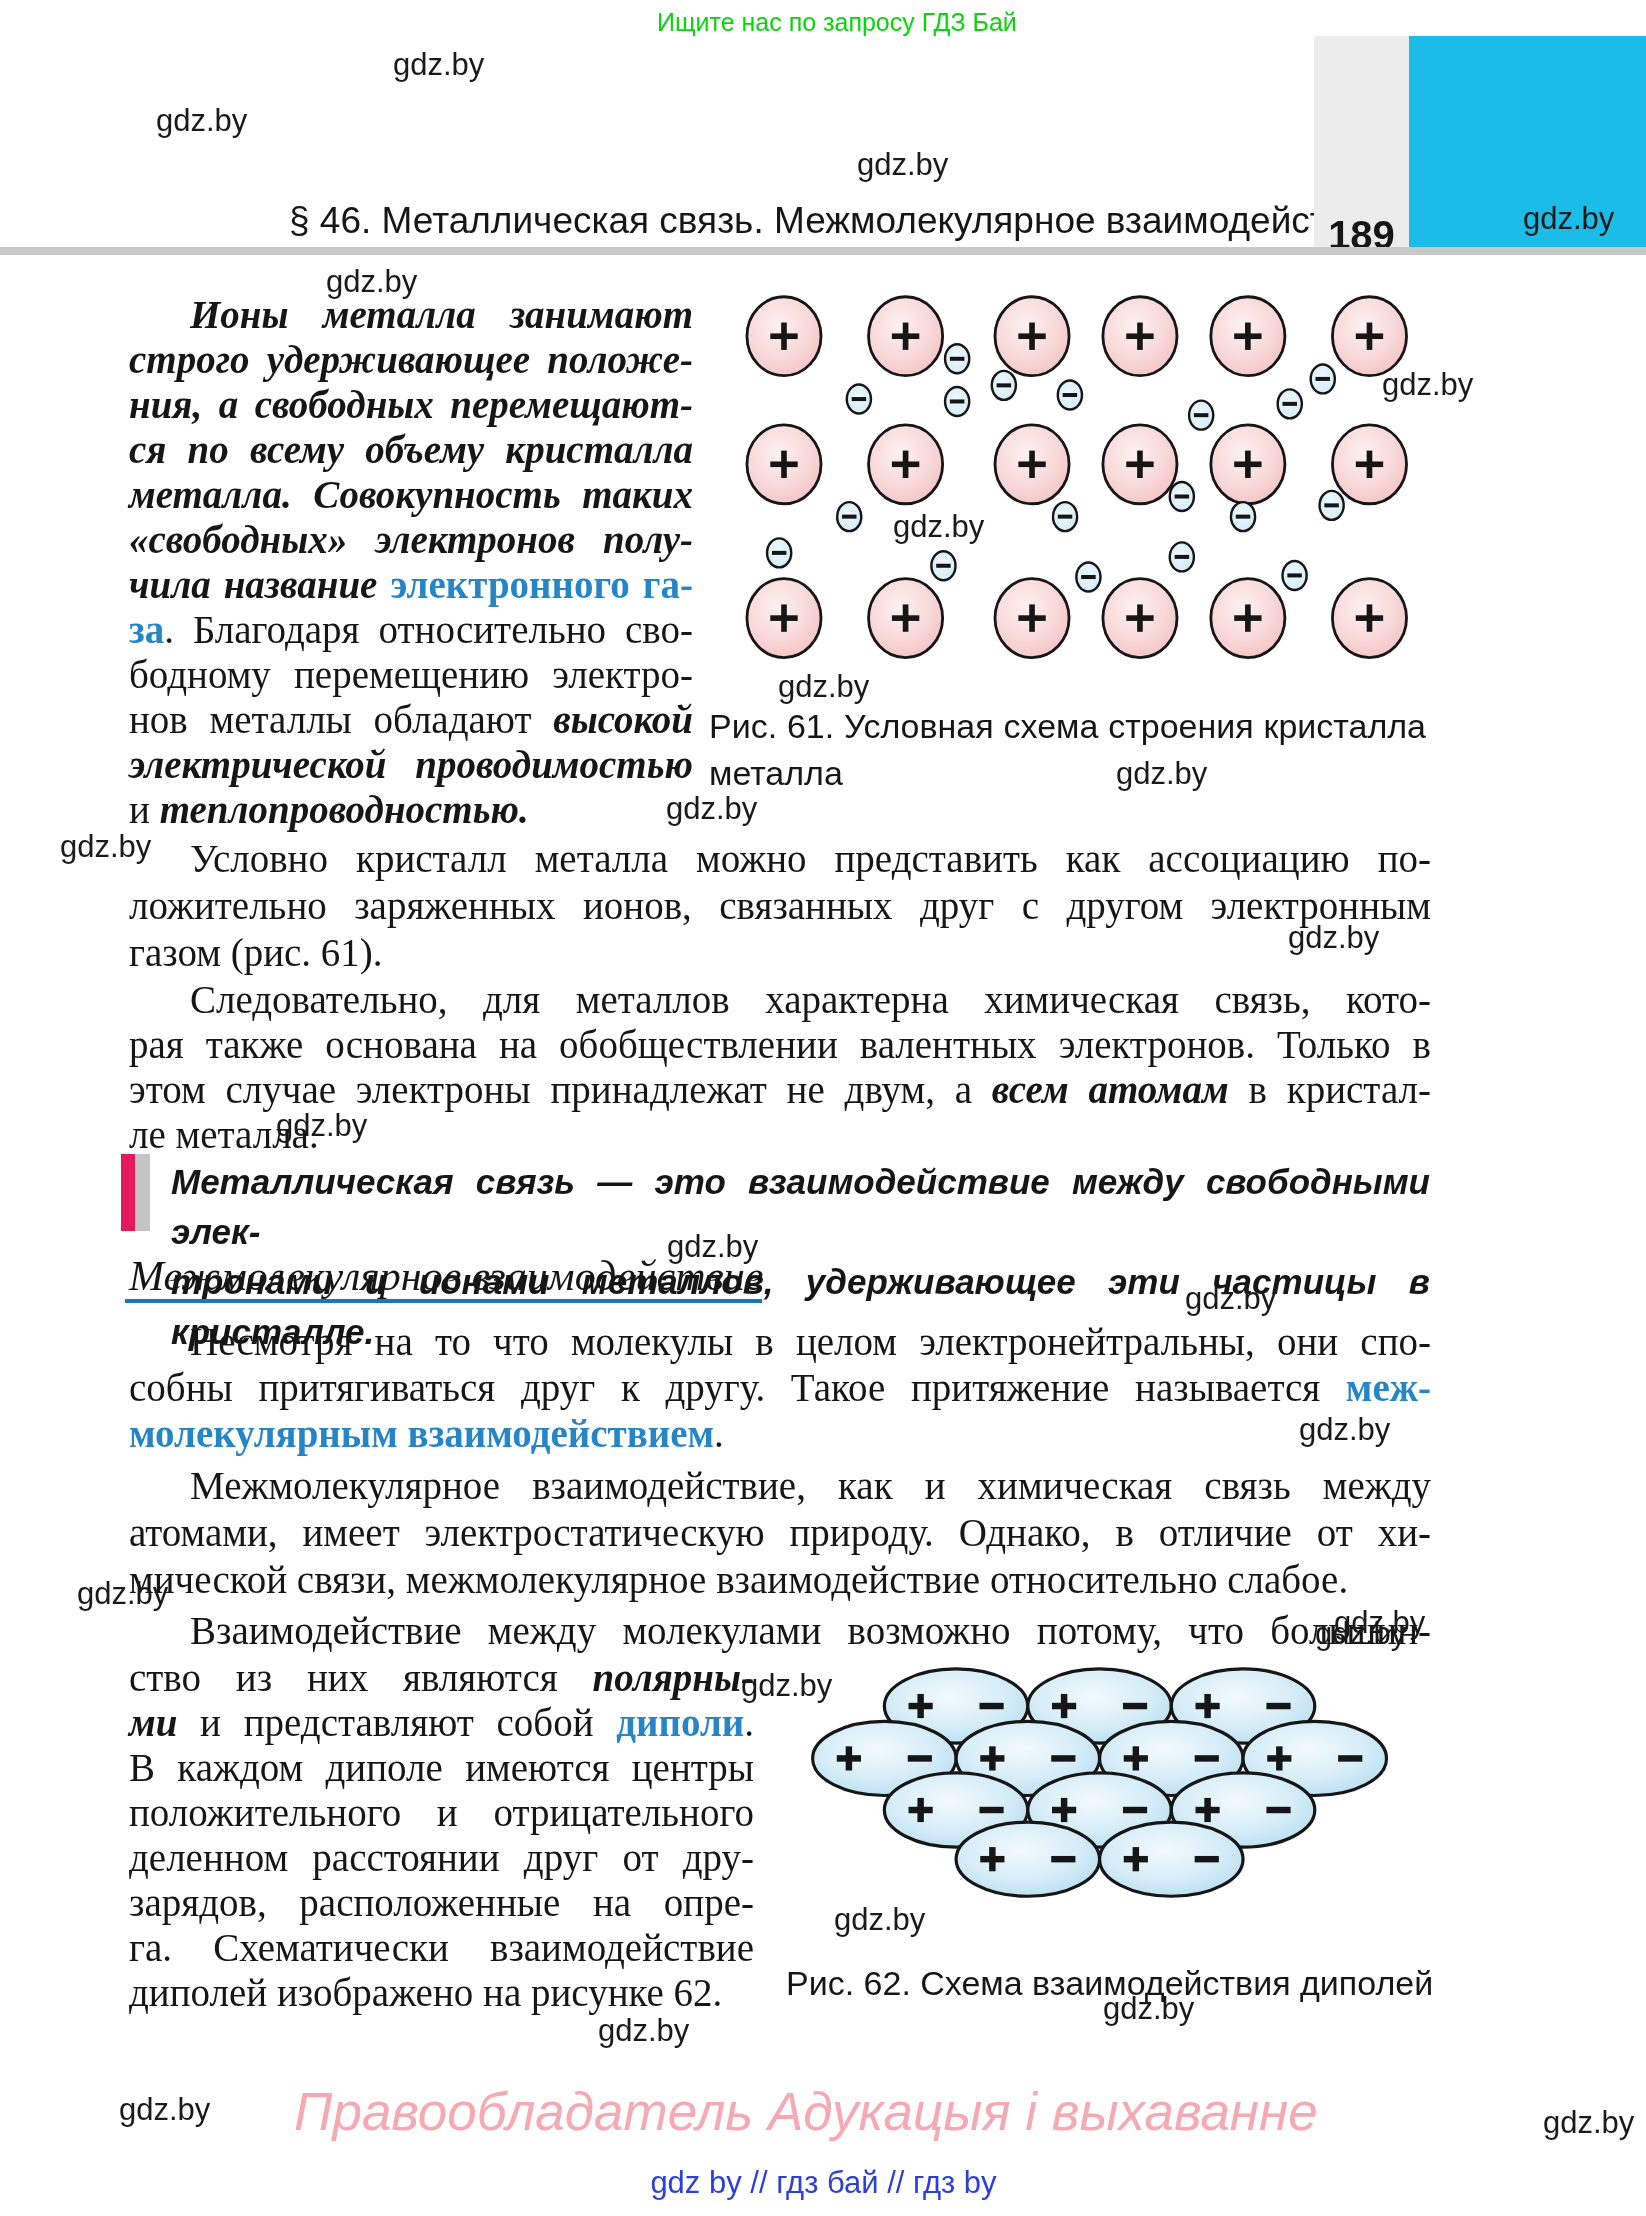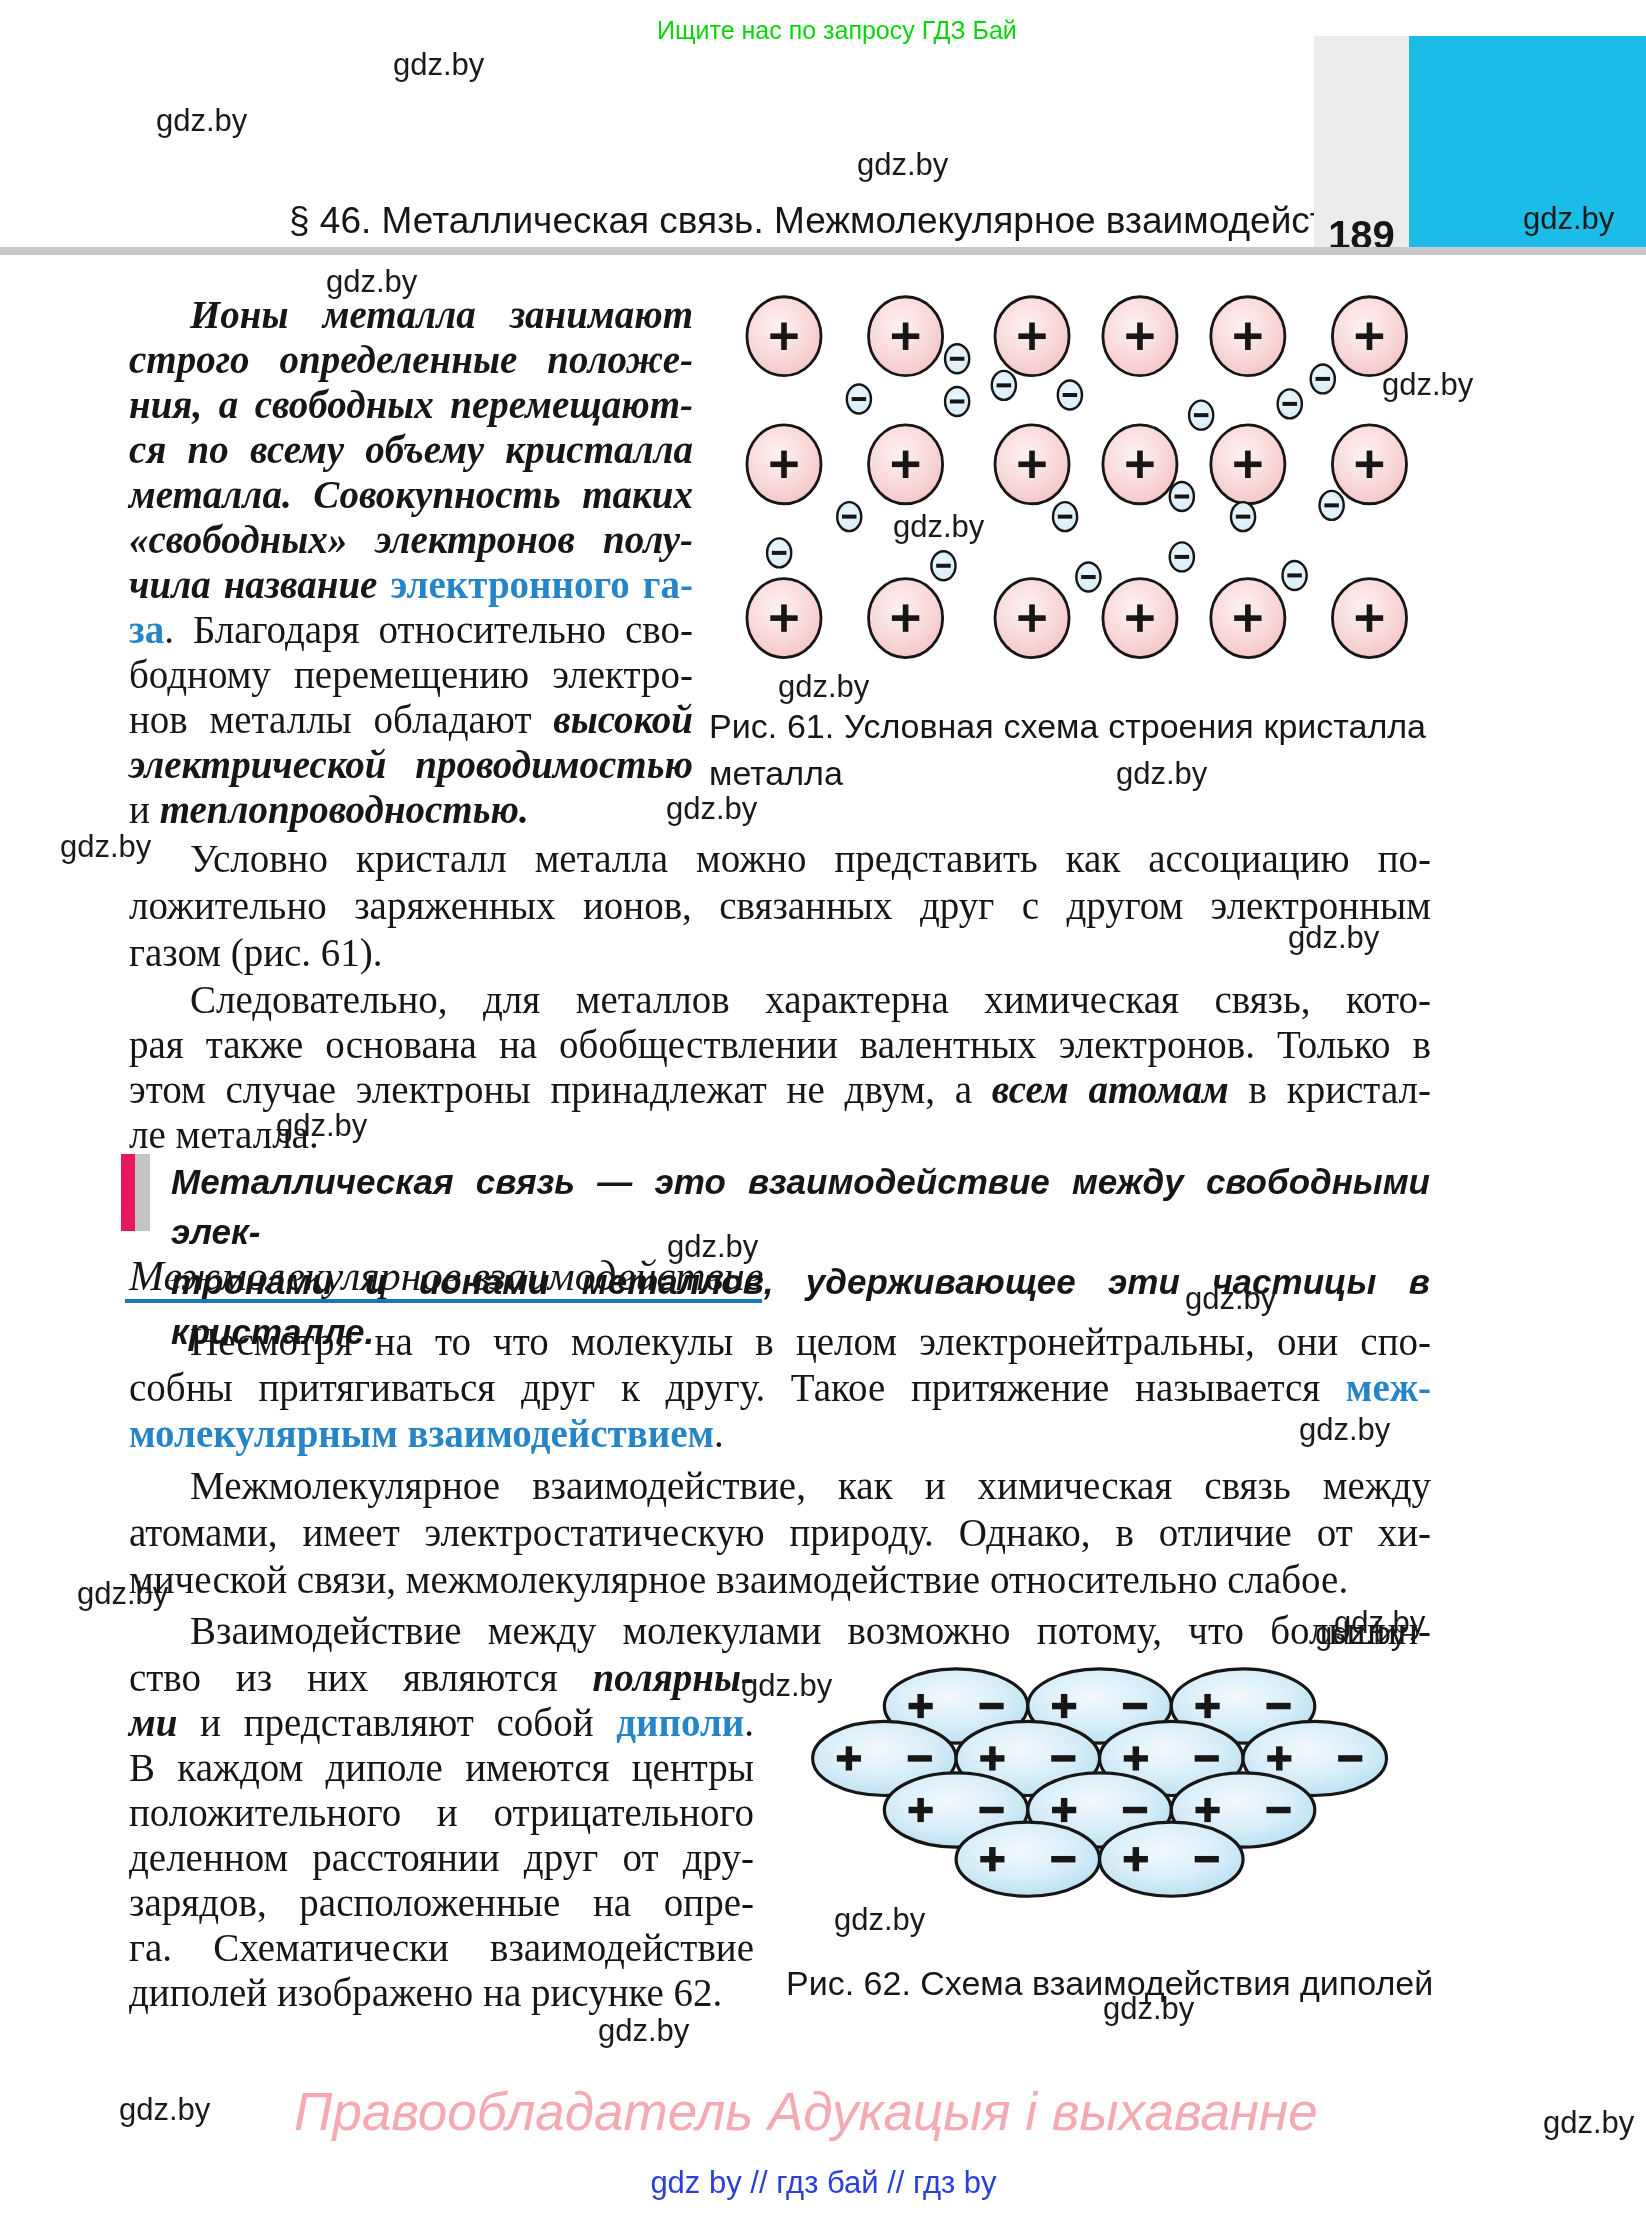--- a/index.html
+++ b/index.html
@@ -1,20 +1,20 @@
 <!DOCTYPE html>
 <html style="font-size:13px"><head>
 <meta charset="utf-8">
 <style>
   html,body{margin:0;padding:0;background:#888;}
   #page{position:relative;width:1647px;height:2216px;background:#ffffff;overflow:hidden;
         font-family:"Liberation Serif",serif;color:#161616;}
   .wm{position:absolute;font-family:"Liberation Sans",sans-serif;font-size:31px;color:#1a1a1a;white-space:nowrap;}
   #promo{position:absolute;left:657px;top:8px;font-family:"Liberation Sans",sans-serif;
-         font-size:25px;color:#09d509;white-space:nowrap;margin-top:8px;}
+         font-size:25px;color:#09d509;white-space:nowrap;}
   #title{position:absolute;left:289px;top:200px;font-family:"Liberation Sans",sans-serif;
          font-size:37px;white-space:nowrap;}
   #graybox{position:absolute;left:1314px;top:36px;width:95px;height:212px;background:#ececec;}
   #pagenum{position:absolute;left:1314px;top:197px;width:95px;text-align:center;
            font-family:"Liberation Sans",sans-serif;font-weight:bold;font-size:40px;margin-top:16px;}
   #cyanbox{position:absolute;left:1409px;top:36px;width:238px;height:212px;background:#1bbce8;}
   #rule{position:absolute;left:0;top:247px;width:1647px;height:8px;background:#c9c9c9;}
   .tblock{position:absolute;}
   .tline{text-align:justify;text-align-last:justify;white-space:normal;}
   .tline.last{text-align-last:left;}
@@ -46,21 +46,21 @@
 
   <div id="title">§ 46. Металлическая связь. Межмолекулярное взаимодействие</div>
   <div id="graybox"></div>
   <div id="pagenum">189</div>
   <div id="cyanbox"></div>
   <div id="rule"></div>
 
   <div id="textblocks">
       <div class="tblock " style="left: 129px; top: 292px; width: 564px; font-size: 39px; line-height: 45px;">
         <div class="tline"><span class="ind" style="width: 61px;"></span><span class="i">Ионы металла занимают</span></div>
-        <div class="tline"><span class="i">строго определенные положе-</span></div>
+        <div class="tline"><span class="i">строго удерживающее положе-</span></div>
         <div class="tline"><span class="i">ния, а свободных перемещают-</span></div>
         <div class="tline"><span class="i">ся по всему объему кристалла</span></div>
         <div class="tline"><span class="i">металла. Совокупность таких</span></div>
         <div class="tline"><span class="i">«свободных» электронов полу-</span></div>
         <div class="tline"><span class="i">чила название </span><span class="b">электронного га-</span></div>
         <div class="tline"><span class="b">за</span><span class="r">. Благодаря относительно сво-</span></div>
         <div class="tline"><span class="r">бодному перемещению электро-</span></div>
         <div class="tline"><span class="r">нов металлы обладают </span><span class="i">высокой</span></div>
         <div class="tline"><span class="i">электрической проводимостью</span></div>
         <div class="tline last"><span class="r">и </span><span class="i">теплопроводностью.</span></div>

